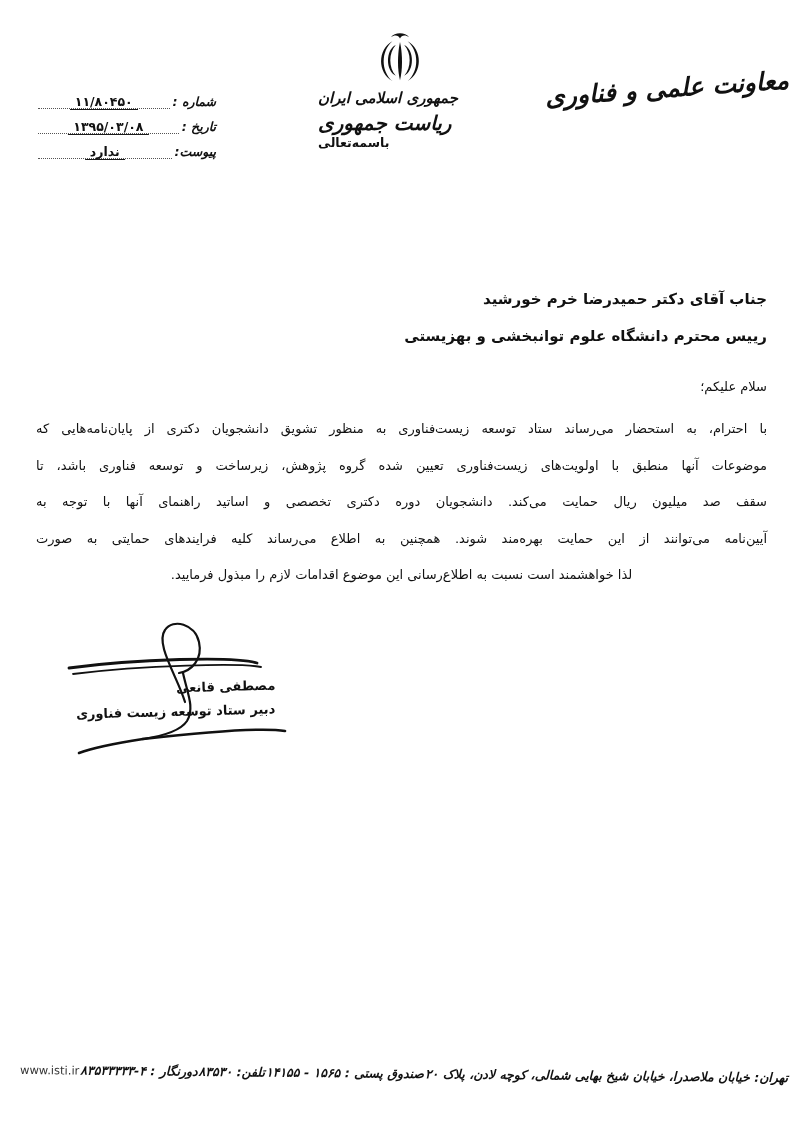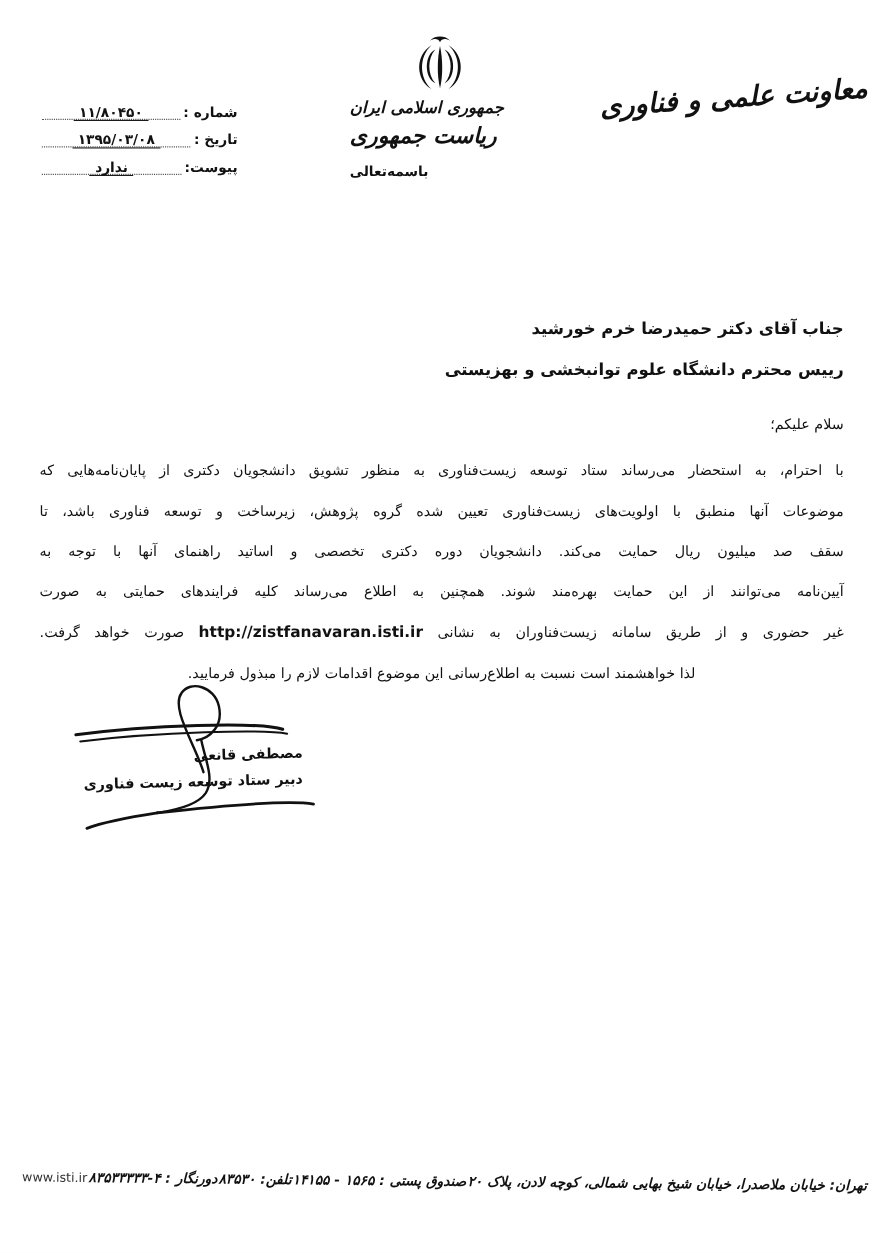--- a/index.html
+++ b/index.html
@@ -21,27 +21,27 @@
     transform:rotate(-4deg);
     white-space:nowrap;
   }
   .lh-center{
     position:absolute;top:30px;left:318px;width:164px;
     text-align:left;direction:rtl;
   }
   .emblem{display:block;margin:0 auto;}
   .republic{font-size:15px;font-weight:bold;font-style:italic;margin-top:3px;white-space:nowrap;}
   .presidency{font-size:20px;font-weight:bold;font-style:italic;margin-top:4px;white-space:nowrap;}
-  .basmala{font-size:12.5px;font-weight:bold;margin-top:13px;white-space:nowrap;}
+  .basmala{font-size:12.5px;font-weight:bold;white-space:nowrap;}
   .lh-meta{
     position:absolute;top:84px;left:38px;width:178px;
     direction:rtl;
   }
   .meta-row{display:flex;align-items:flex-end;height:25px;font-size:12.5px;}
-  .meta-label{font-weight:bold;white-space:nowrap;margin-left:3px;}
+  .meta-label{font-weight:bold;font-style:italic;white-space:nowrap;margin-left:3px;}
   .meta-line{flex:1;border-bottom:1px dotted #555;position:relative;height:17px;}
   .meta-value{
     position:absolute;left:50%;bottom:-2px;transform:translateX(-50%);
     padding:0 5px;border-bottom:1.5px solid #1a1a1a;
     font-weight:bold;font-size:12.5px;white-space:nowrap;
   }
   
   .recipient{
     position:absolute;top:281px;right:33px;left:200px;
     direction:rtl;text-align:right;
@@ -130,21 +130,20 @@
     <div>رییس محترم دانشگاه علوم توانبخشی و بهزیستی</div>
   </div>
 
   <div class="salutation">سلام علیکم؛</div>
 
   <div class="body-text">
     <div class="jline">با احترام، به استحضار می‌رساند ستاد توسعه زیست‌فناوری به منظور تشویق دانشجویان دکتری از پایان‌نامه‌هایی که</div>
     <div class="jline">موضوعات آنها منطبق با اولویت‌های زیست‌فناوری تعیین شده گروه پژوهش، زیرساخت و توسعه فناوری باشد، تا</div>
     <div class="jline">سقف صد میلیون ریال حمایت می‌کند. دانشجویان دوره دکتری تخصصی و اساتید راهنمای آنها با توجه به</div>
     <div class="jline">آیین‌نامه می‌توانند از این حمایت بهره‌مند شوند. همچنین به اطلاع می‌رساند کلیه فرایندهای حمایتی به صورت</div>
-    <div class="jline"><span>غیر حضوری و از طریق سامانه زیست‌فناوران به نشانی </span><span class="url">http://zistfanavaran.isti.ir</span><span> صورت خواهد گرفت.</span></div>
     <div class="rline">لذا خواهشمند است نسبت به اطلاع‌رسانی این موضوع اقدامات لازم را مبذول فرمایید.</div>
   </div>
 
   <div class="signature">
     <svg class="sig-svg" width="240" height="148" viewBox="0 0 240 148" aria-hidden="true">
       <g fill="none" stroke="#111" stroke-width="2.2" stroke-linecap="round">
         <path d="M130,86 C122,60 100,28 110,14 C118,2 140,8 144,26 C148,44 136,55 124,57"></path>
         <path d="M128,57 C132,76 140,92 132,105 C126,114 108,120 88,123"></path>
         <path d="M14,52 C80,43 180,40 202,47" stroke-width="2.8"></path>
         <path d="M18,58 C90,49 186,47 206,51" stroke-width="1.8"></path>

